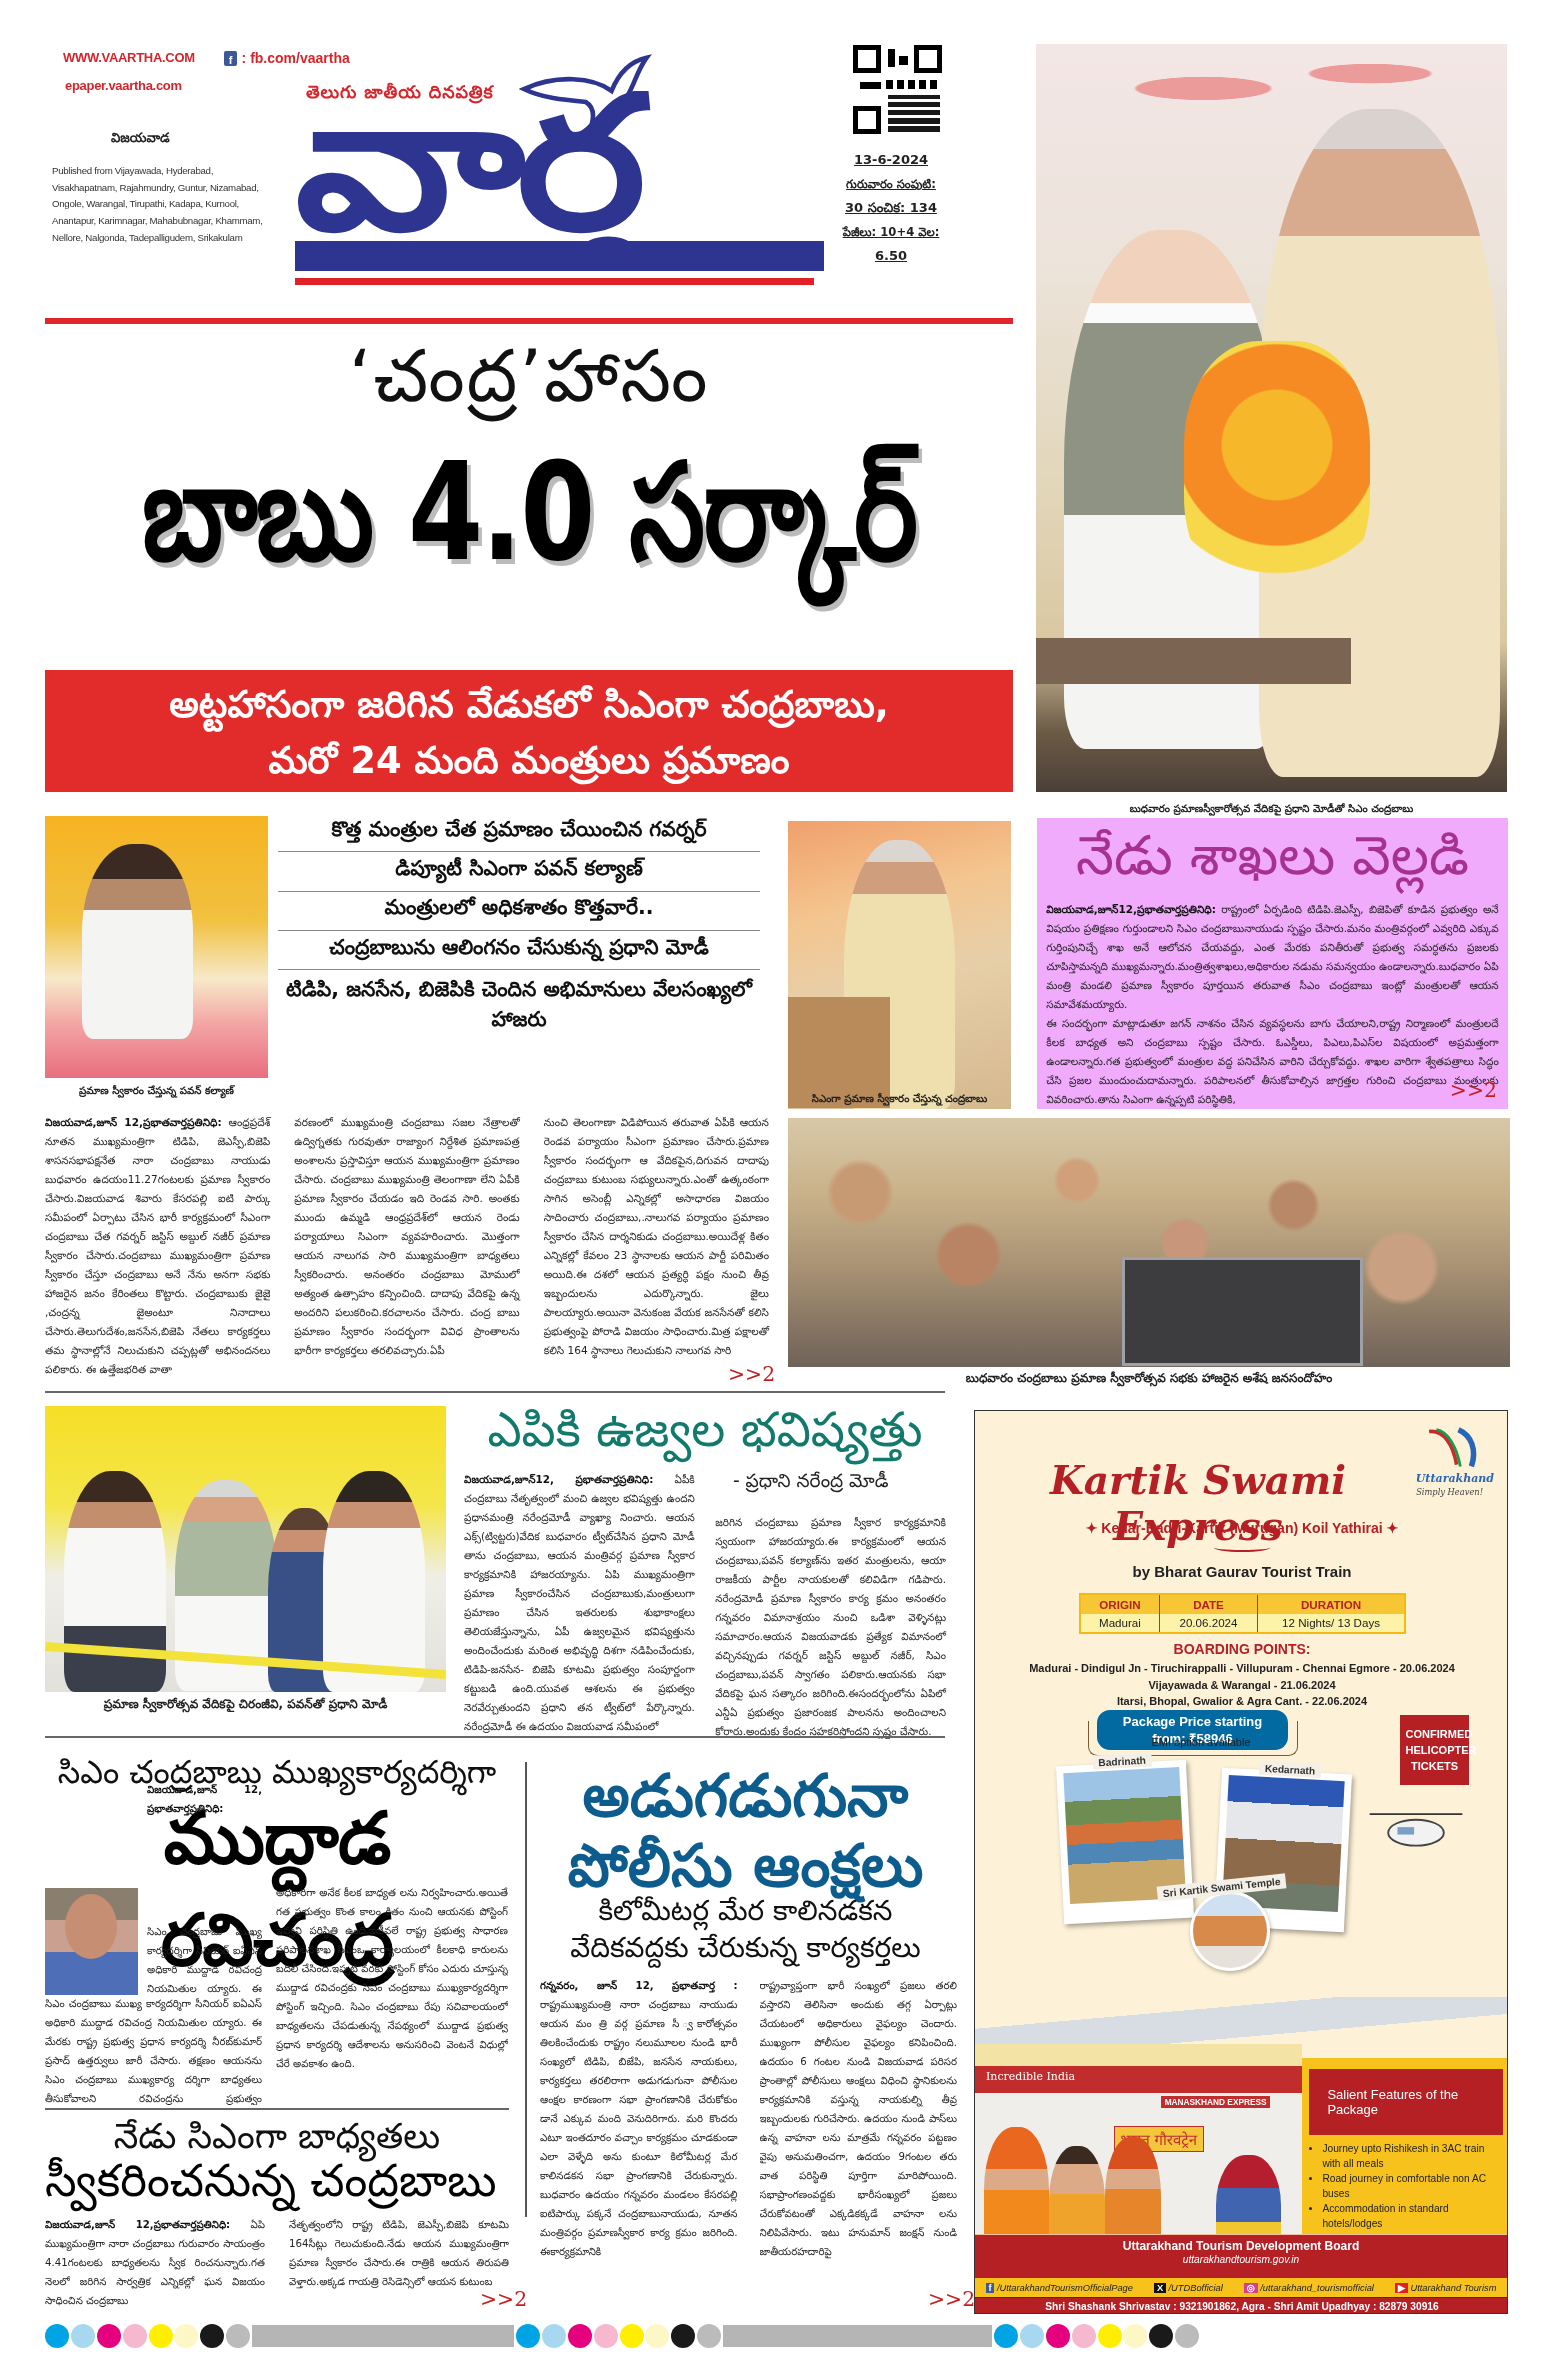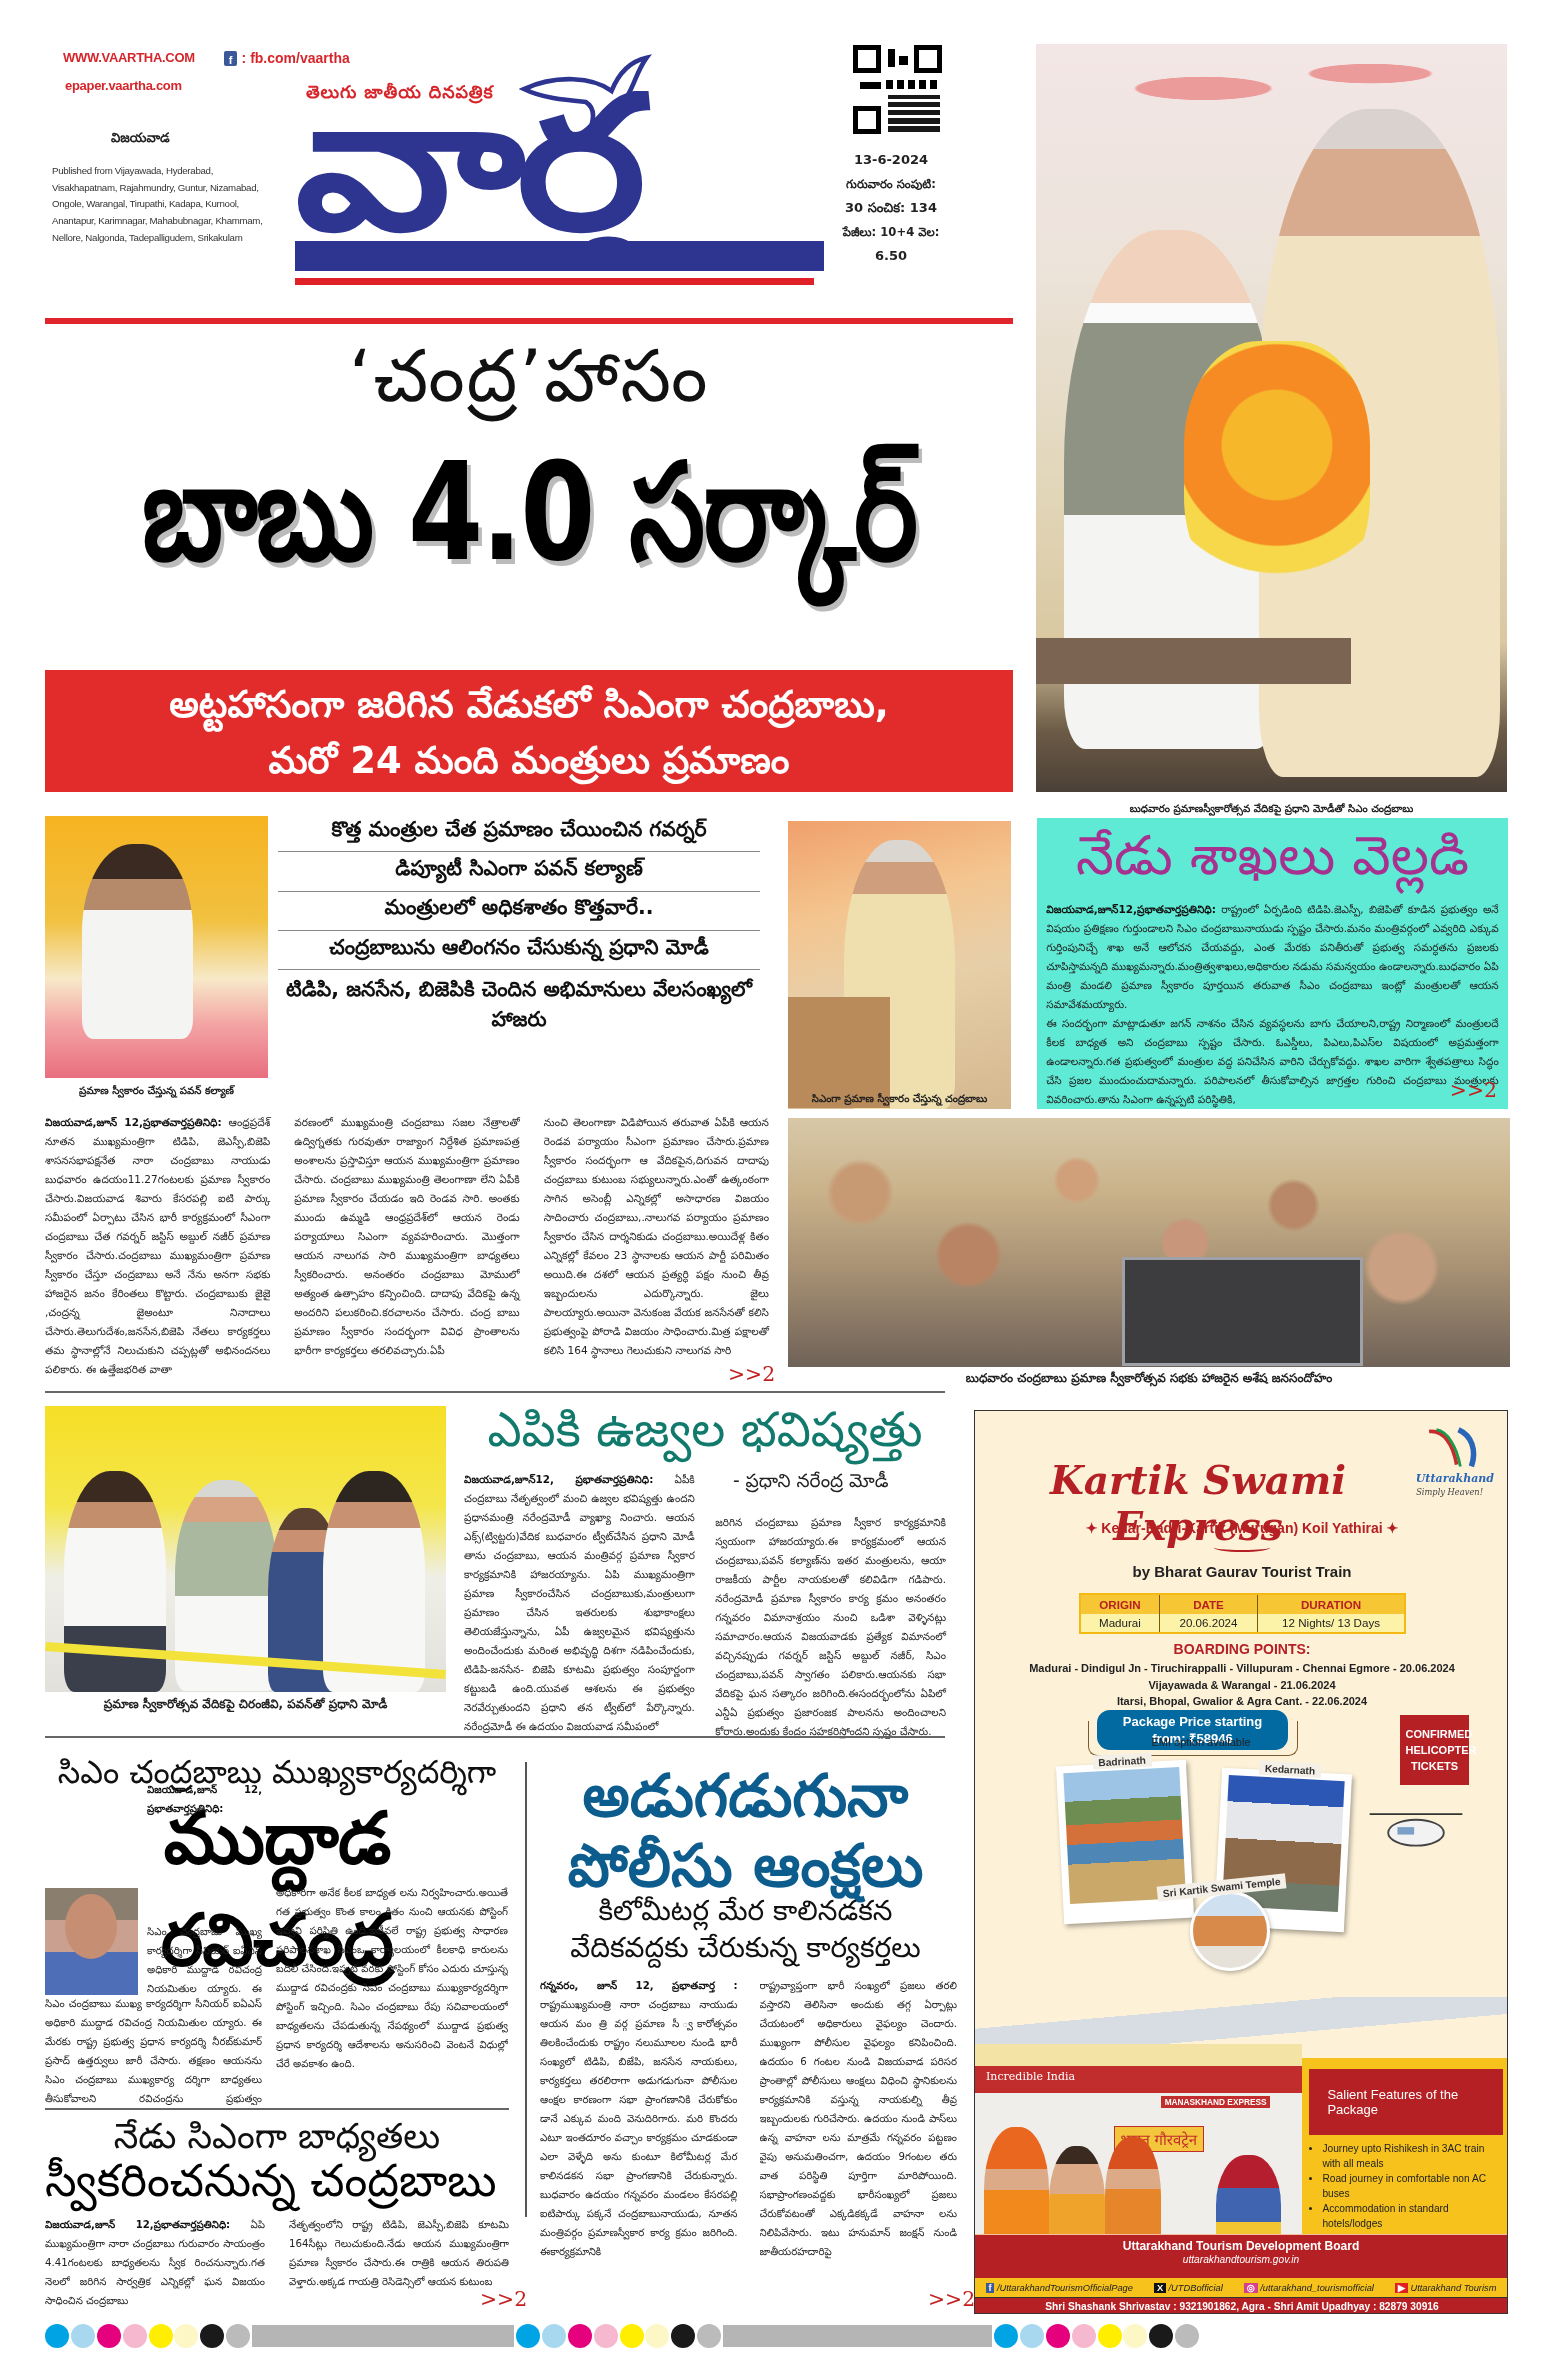--- a/index.html
+++ b/index.html
@@ -10,21 +10,21 @@
   
   .site-link { font-family: "Liberation Sans", sans-serif; font-weight: bold; color: #d6262b; font-size: 13px; letter-spacing: -0.3px; }
   .fb-link { font-family: "Liberation Sans", sans-serif; font-weight: bold; color: #d6262b; font-size: 14px; display: flex; align-items: center; gap: 4.6px; }
   .fb-icon { width: 13px; height: 15px; background: #3b5998; color: #fff; font-size: 11px; font-weight: bold; display: inline-flex; align-items: flex-end; justify-content: center; border-radius: 1.9px; }
   .city { font-size: 13px; font-weight: bold; color: #222; }
   .pubinfo { font-family: "Liberation Sans", sans-serif; font-size: 9.7px; line-height: 16.7px; color: #333; letter-spacing: -0.3px; width: 213px; }
   .tagline { font-weight: bold; color: #d6262b; font-size: 17.6px; letter-spacing: 0.9px; }
   .logo { color: #2d3590; font-weight: bold; font-size: 186px; line-height: 1; letter-spacing: -7.4px; transform: scaleX(1.18); transform-origin: left top; }
   .logo-bar { background: #2d3590; height: 30px; }
   .logo-red { background: #e02228; height: 6.5px; }
-  .dateinfo { font-size: 13px; font-weight: bold; color: #222; text-align: center; line-height: 24px; width: 102px; }
+  .dateinfo { font-size: 13px; font-weight: bold; color: #222; text-align: center; line-height: 24px; width: 102px; text-decoration: underline; }
   .rule-red { background: #e0262c; height: 5.6px; }
 
   
   .kicker { font-size: 72px; color: #111; font-weight: normal; text-align: center; letter-spacing: 1.9px; }
   .big-head { font-size: 108px; font-weight: bold; color: #000; text-align: center; letter-spacing: -1.9px; text-shadow: 3.7px 3.7px 0 #bbb; transform: scaleY(1.25); }
   .red-banner { background: #e22c2c; color: #fff; text-align: center; font-weight: bold; font-size: 37px; line-height: 56px; padding-top: 7.4px; }
 
   
   .photo { overflow: hidden; }
   .ph-main { background: linear-gradient(180deg,#f3e6e6 0%,#ece3da 30%,#e2d6b9 60%,#d9c8a1 80%,#6b5a45 92%,#4b4038 100%); }
@@ -36,21 +36,21 @@
   .stack-item { font-size: 20.4px; font-weight: bold; color: #111; text-align: center; border-bottom: 1.4px solid #888; padding: 3.7px 0 5.6px; }
   .stack-item:last-child { border-bottom: none; }
 
   
   .body-text { font-size: 11.6px; line-height: 22px; color: #222; text-align: justify; }
   .body-text b { font-weight: bold; color: #111; }
   .more { color: #c41f1f; font-family: "DejaVu Serif", serif; font-size: 20.4px; }
 
   .rule-gray { background: #666; height: 1.9px; }
 
-  .box-peach { background: #5eead4; }
+  .box-peach { background: #f0abfc; }
   .purple-head { color: #a7318f; font-size: 54px; font-weight: normal; text-align: center; }
   .teal-head { color: #127a6d; font-size: 48px; font-weight: normal; }
   .blue-head { color: #0d5c8e; font-size: 59px; font-weight: bold; text-align: center; line-height: 74px; }
   .black-sub { font-size: 35px; color: #111; text-align: center; line-height: 46px; }
   .black-big { font-size: 72px; font-weight: bold; color: #000; text-align: center; }
 
   
   .ad { background: #fdf1d8; border: 1.9px solid #333; }
   .ad-title { font-family: "DejaVu Serif", serif; font-style: italic; font-weight: bold; color: #b52025; font-size: 39px; text-align: center; }
   .ad-sub { font-family: "Liberation Sans", sans-serif; font-weight: bold; color: #b52025; font-size: 14px; text-align: center; }

